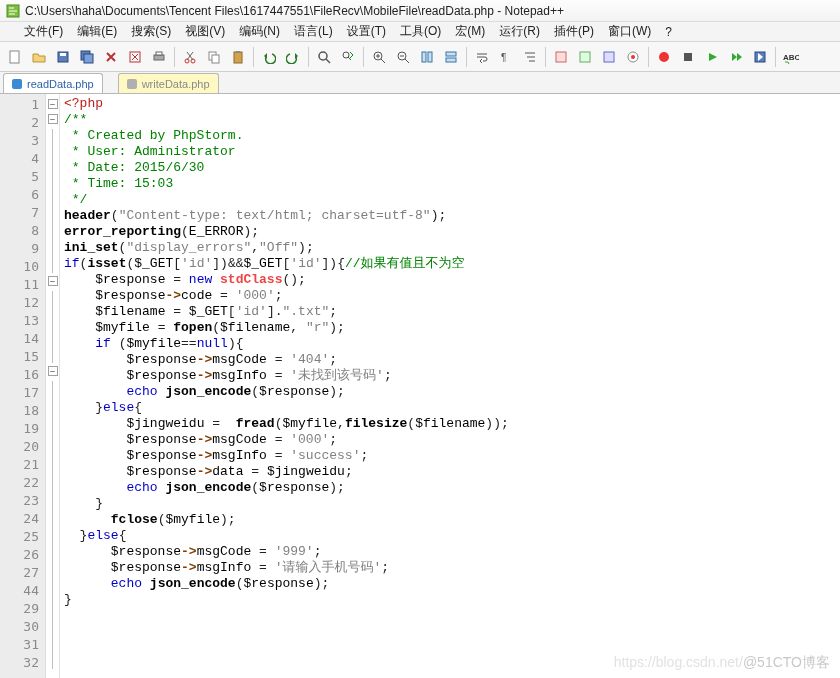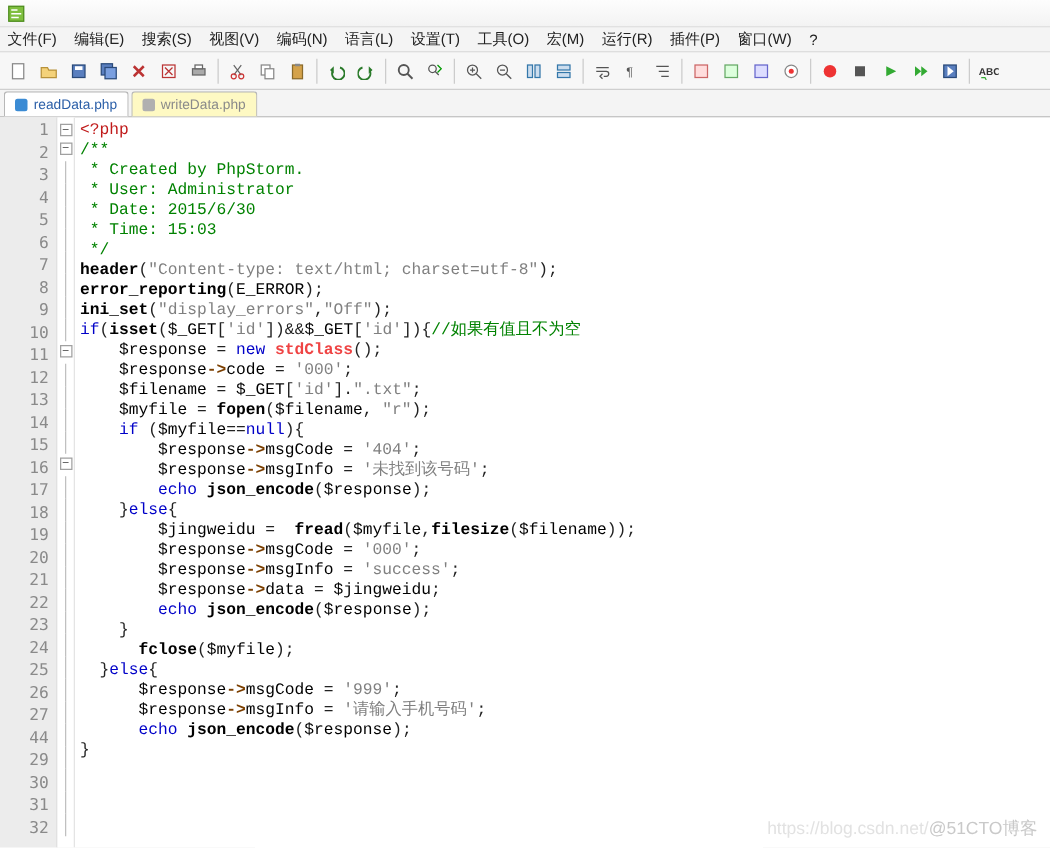--- a/index.html
+++ b/index.html
@@ -1,25 +1,25 @@
 <!DOCTYPE html>
 <html><head>
 <meta charset="utf-8">
 <style>
 * { margin: 0; padding: 0; box-sizing: border-box; }
 body { font-family: "Microsoft YaHei", Tahoma, sans-serif; font-size: 12px; background: #f0f0f0; width: 840px; height: 678px; overflow: hidden; position: relative; }
 .titlebar { background: linear-gradient(#fdfdfd,#f3f3f3); height: 22px; display: flex; align-items: center; padding-left: 6px; border-bottom: 1px solid #dcdcdc; }
 .titlebar .icon { width: 14px; height: 14px; margin-right: 5px; display:inline-flex; align-items:center; justify-content:center; }
 .titlebar .title { font-size: 12px; color: #222; }
-.menubar { background: #f4f4f4; height: 20px; display: flex; align-items: center; padding-left: 0; gap: 2px; border-bottom: 1px solid #d6d6d6; }
+.menubar { background: #f4f4f4; height: 20px; display: flex; align-items: center; padding-left: 18px; gap: 2px; border-bottom: 1px solid #d6d6d6; }
 .menubar span { padding: 2px 6px; font-size: 12px; color: #222; cursor: default; }
 .toolbar { background: #f7f7f7; height: 30px; display:flex; align-items:center; padding: 0 4px; gap: 2px; border-bottom: 1px solid #cfcfcf; }
 .tb-btn { width: 22px; height: 22px; border: 1px solid transparent; border-radius: 2px; display:flex; align-items:center; justify-content:center; cursor: pointer; color:#555; }
 .tb-sep { width:1px; height:20px; background:#ccc; margin:0 2px; }
-.tabstrip { background: #f4f4f4; height: 22px; display:flex; align-items:flex-end; padding-left: 3px; gap:2px; border-bottom: 1px solid #b7b7b7; }
+.tabstrip { background: #f4f4f4; height: 22px; display:flex; align-items:flex-end; padding-left: 3px; gap:15px; border-bottom: 1px solid #b7b7b7; }
 .tab { height: 20px; padding: 0 8px; display:flex; align-items:center; gap:5px; border:1px solid #b7b7b7; border-bottom:none; border-radius: 3px 3px 0 0; font-size: 11px; cursor: pointer; }
 .tab.active { background: #fff; color:#2b5fa8; }
 .tab.inactive { background: #fef9c3; color:#8a8a8a; }
 .tab .dot { width:10px; height:10px; border-radius:2px; }
 .tab.active .dot { background:#3b8bd4; }
 .tab.inactive .dot { background:#b0b0b0; }
 .editor { display:flex; height: calc(678px - 22px - 20px - 30px - 22px); background:#fff; }
 .gutter { width:46px; background:#ececec; border-right:1px solid #ddd; color:#8a8a8a; font-family: Consolas, monospace; font-size:13px; text-align:right; padding: 2px 6px 0 0; line-height: 18px; user-select:none; }
 .fold { width:14px; background:#fff; border-right:1px solid #e4e4e4; font-family: Consolas, monospace; font-size:10px; line-height:18px; padding-top:2px; text-align:center; color:#808080; }
 .fold .fb { width:10px; height:10px; border:1px solid #a0a0a0; margin:3px auto 5px; line-height:8px; font-size:9px; text-align:center; color:#606060; background:#fff; }
@@ -39,20 +39,21 @@
 </head>
 <body>
 
 <div class="titlebar">
   <span class="icon">
     <svg width="14" height="14" viewBox="0 0 14 14">
         <rect x="1" y="1" width="12" height="12" fill="#7fbf3f" stroke="#4a8a1a"></rect>
         <path d="M3 4 L8 4 M3 7 L11 7 M3 10 L9 10" stroke="#fff" stroke-width="1.2"></path>
       </svg>
   </span>
+  <span class="title">C:\Users\haha\Documents\Tencent Files\1617447551\FileRecv\MobileFile\readData.php - Notepad++</span>
 </div>
 
 <div class="menubar">
   <span>文件(F)</span>
   <span>编辑(E)</span>
   <span>搜索(S)</span>
   <span>视图(V)</span>
   <span>编码(N)</span>
   <span>语言(L)</span>
   <span>设置(T)</span>

